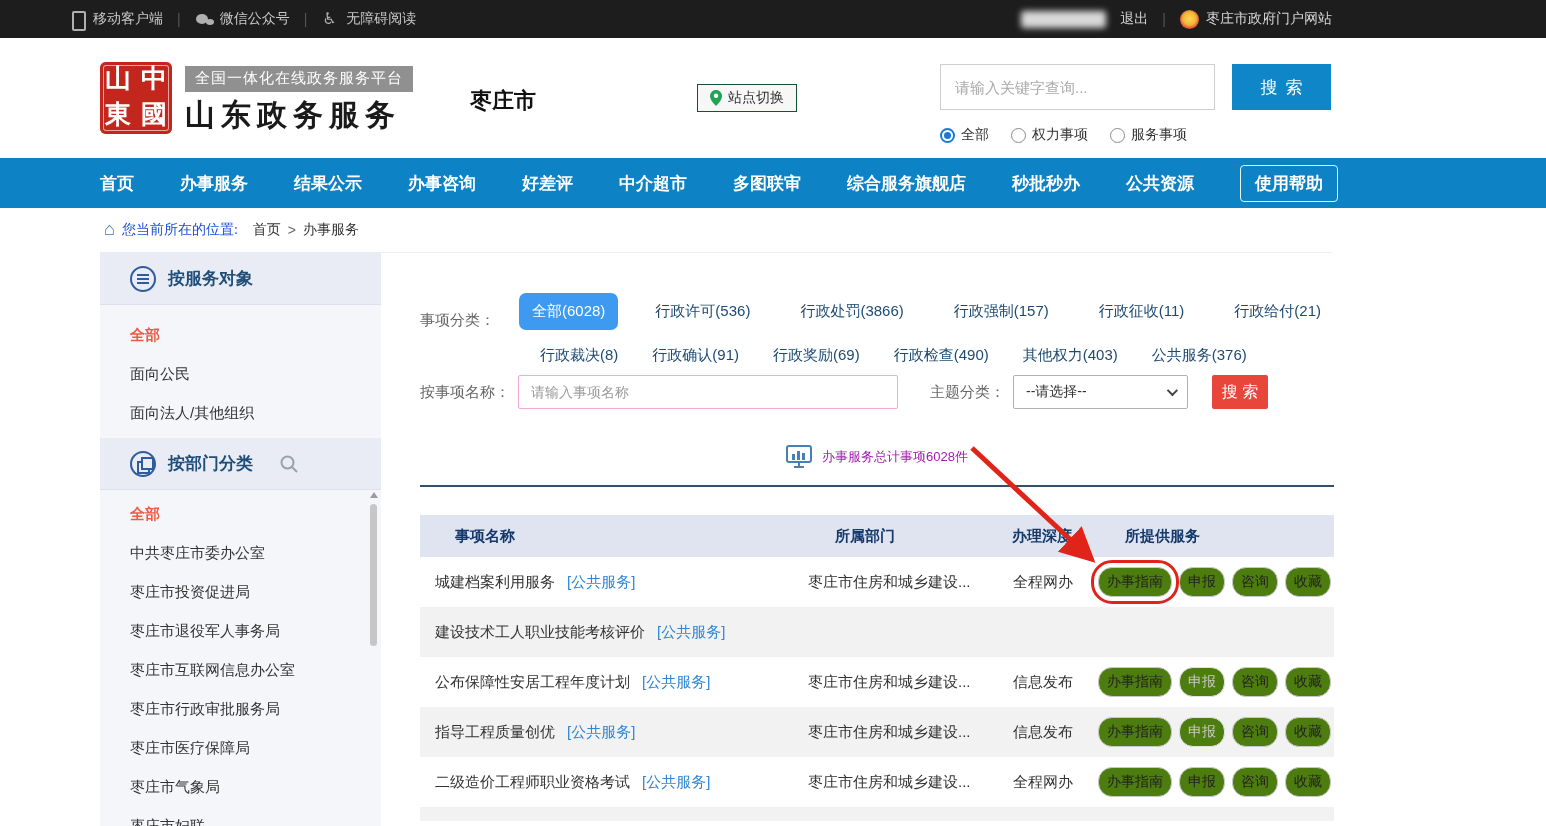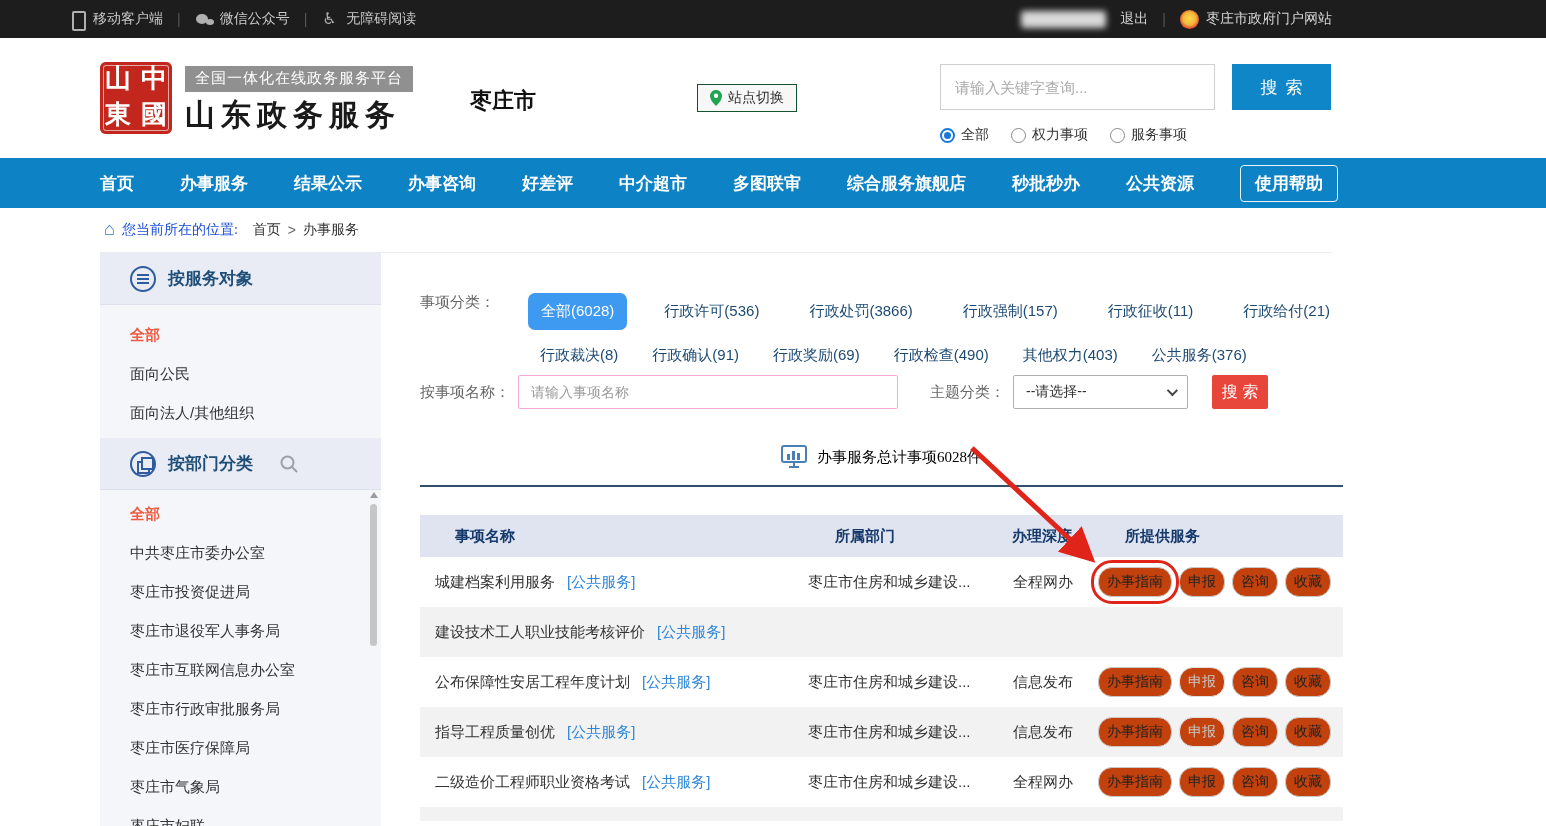--- a/index.html
+++ b/index.html
@@ -91,59 +91,59 @@
   .side-item.active { color:#ef5b41; font-weight:bold; }
   .dept-wrap { position:relative; background:#f4f6fa; height:337px; overflow:hidden; padding-top:4px; }
   .scrollbar { position:absolute; right:3px; top:2px; bottom:2px; width:9px; }
   .scroll-up { width:0; height:0; margin:0 auto; border-left:4px solid transparent;
     border-right:4px solid transparent; border-bottom:6px solid #9b9b9b; }
   .scroll-thumb { width:7px; margin:6px auto 0; height:142px; background:#c6c6c6; border-radius:4px; cursor:pointer; }
 
   
   .main { flex:1; background:#fff; padding:40px 35px 0 39px; position:relative; }
 
-  .filter-row1 { display:flex; align-items:flex-start; gap:33px; }
+  .filter-row1 { display:flex; align-items:flex-end; gap:24px; }
   .filter-label { color:#666; font-size:15px; white-space:nowrap; }
   .cat-tab { font-size:15px; color:#1d4a73; padding:9px 13px; border-radius:7px; cursor:pointer; white-space:nowrap; }
   .cat-tab.active { background:#3d9af0; color:#fff; }
   .filter-row2 { display:flex; gap:34px; margin:10px 0 0 120px; }
   .filter-row2 .cat-tab { padding:6px 0; }
 
   .search-row { display:flex; align-items:center; margin-top:4px; }
   .name-input { width:380px; height:34px; border:1px solid #f9a8d4; border-radius:2px;
     padding:0 12px; font-size:14px; color:#333; outline:none; margin-left:8px; font-family:inherit; }
   .name-input::placeholder { color:#9a9a9a; }
   .topic-label { margin-left:32px; }
   .topic-select { width:175px; height:34px; border:1px solid #b0b0b0; border-radius:2px;
     margin-left:8px; display:flex; align-items:center; justify-content:space-between;
     padding:0 12px; font-size:14px; color:#333; cursor:pointer; }
   .chev { width:8px; height:8px; border-right:2px solid #444; border-bottom:2px solid #444;
     transform:rotate(45deg) translateY(-2px); }
   .filter-search-btn { width:56px; height:34px; margin-left:24px; background:#e8453b; color:#fff;
     border:none; border-radius:2px; font-size:16px; cursor:pointer; font-family:inherit; white-space:nowrap; }
 
   .stats-row { display:flex; align-items:center; justify-content:center; gap:10px; margin-top:36px; }
-  .stats-text { font-size:15px; color:#000000;font-family:Liberation Serif, serif; }
+  .stats-text { font-size:13px; color:#a21caf; }
   .table-top-divider { border-bottom:2px solid #33506a; margin-top:16px; }
 
   .table { margin-top:28px; }
   .thead { display:flex; align-items:center; height:42px; background:#dfe4f0;
     font-size:15px; font-weight:bold; color:#14386b; }
   .c-name  { width:388px; flex:none; padding-left:35px; }
   .c-dept  { width:190px; flex:none; padding-left:27px; }
   .c-depth { width:100px; flex:none; padding-left:14px; }
   .c-svc   { width:199px; flex:none; padding-left:27px; }
   .trow { display:flex; align-items:center; min-height:50px; font-size:15px; }
   .trow:nth-of-type(even) { background:#f2f2f2; }
   .trow .c-name { padding-left:15px; display:flex; align-items:flex-end; gap:12px; }
   .trow .c-dept { padding-left:0; }
   .trow .c-depth { padding-left:15px; }
   .trow .c-svc { padding-left:0; display:flex; align-items:center; }
   .item-tag { color:#2e86d8; cursor:pointer; white-space:nowrap; }
-  .svc-btn { display:inline-block; border:1px solid #c8c8c8; border-radius:14px; background:#c2410c;
+  .svc-btn { display:inline-block; border:1px solid #c8c8c8; border-radius:14px; background:#4d7c0f;
     color:#222; font-size:14px; padding:5px 8px; margin-right:7px; cursor:pointer; white-space:nowrap; }
   .svc-btn.disabled { color:#c9c9c9; border-color:#e2e2e2; cursor:default; }
   .svc-btn.highlight { outline:3px solid #e0241a; outline-offset:4px; }
   .row-partial { height:14px; background:#f2f2f2; }
 
   
   .annot-arrow { position:absolute; left:940px; top:432px; pointer-events:none; z-index:50; }
 </style>
 </head>
 <body>

